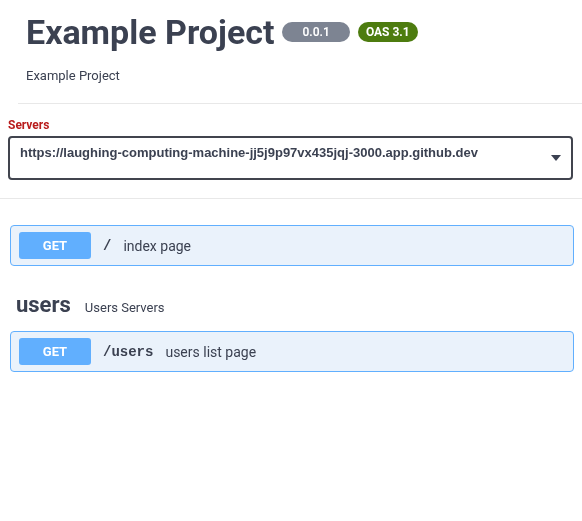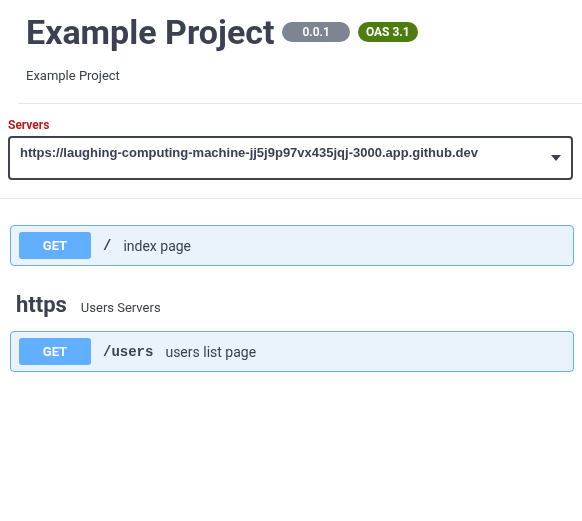--- a/index.html
+++ b/index.html
@@ -48,21 +48,21 @@
 <div class="tag-section">
   <div class="operation">
     <span class="method-badge">GET</span>
     <span class="op-path">/</span>
     <span class="op-summary">index page</span>
   </div>
 </div>
 
 <div class="tag-section">
   <div class="tag-header">
-    <span class="tag-name">https</span>
+    <span class="tag-name">users</span>
     <span class="tag-desc">Users Servers</span>
   </div>
   <div class="operation">
     <span class="method-badge">GET</span>
     <span class="op-path">/users</span>
     <span class="op-summary">users list page</span>
   </div>
 </div>
 
 </body></html>

